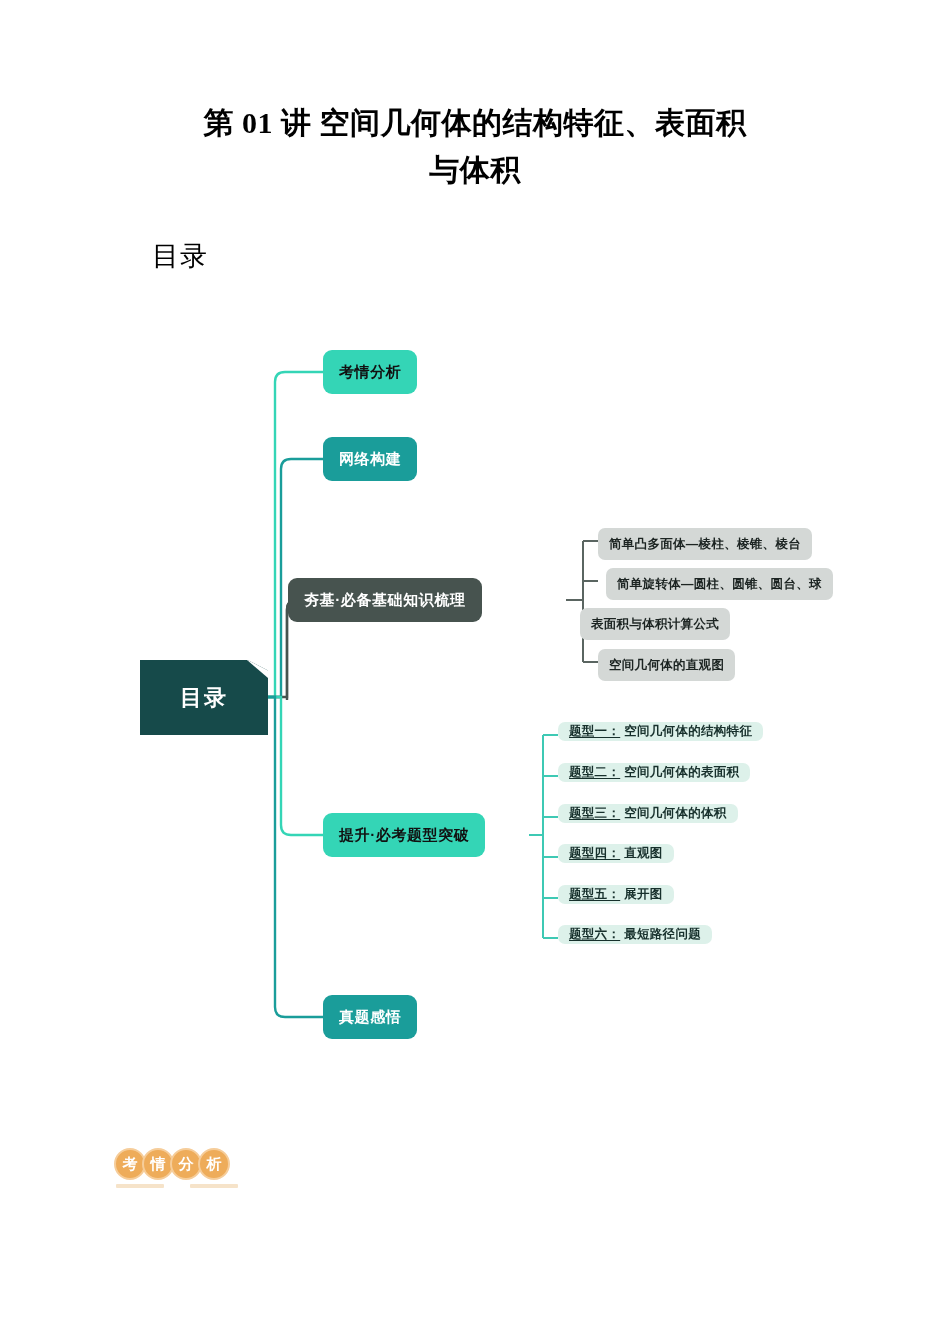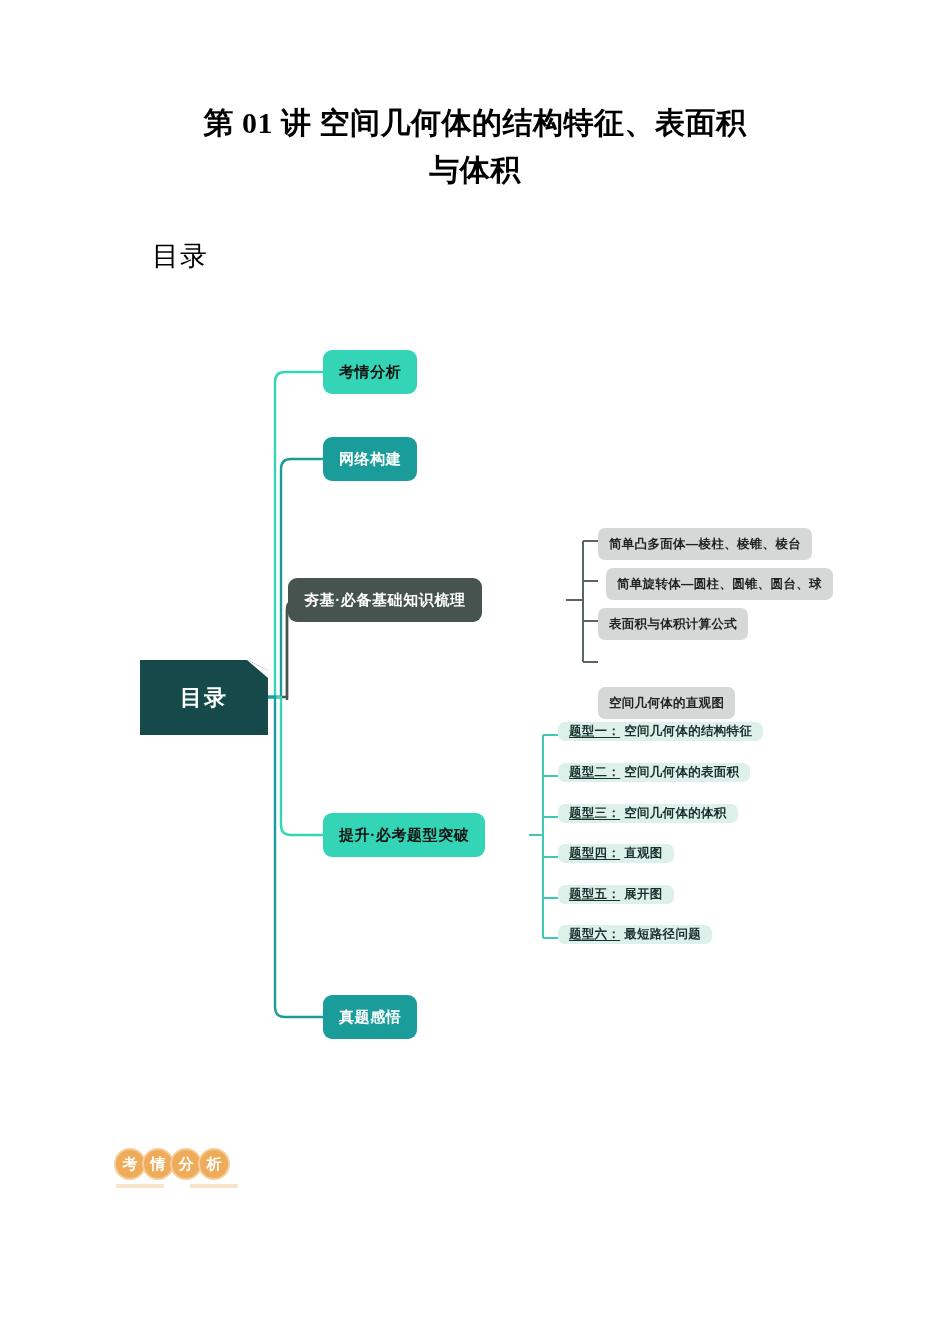--- a/index.html
+++ b/index.html
@@ -237,24 +237,24 @@
   <div class="node l1 zhenti">
     <span>真题感悟</span>
   </div>
 
   <div class="node l2gray" style="left:598px; top:528px;">
     <span>简单凸多面体—棱柱、棱锥、棱台</span>
   </div>
   <div class="node l2gray" style="left:598px; top:568px;margin-left:8px;">
     <span>简单旋转体—圆柱、圆锥、圆台、球</span>
   </div>
-  <div class="node l2gray" style="left:598px; top:608px;">
+  <div class="node l2gray" style="left:580px; top:608px;">
     <span>表面积与体积计算公式</span>
   </div>
-  <div class="node l2gray" style="left:598px; top:687px;">
+  <div class="node l2gray" style="left:598px; top:649px;">
     <span>空间几何体的直观图</span>
   </div>
 
   <div class="node l2mint" style="left:558px; top:722px;">
     <span class="qprefix">题型一：</span>
     <span>空间几何体的结构特征</span>
   </div>
   <div class="node l2mint" style="left:558px; top:763px;">
     <span class="qprefix">题型二：</span>
     <span>空间几何体的表面积</span>

